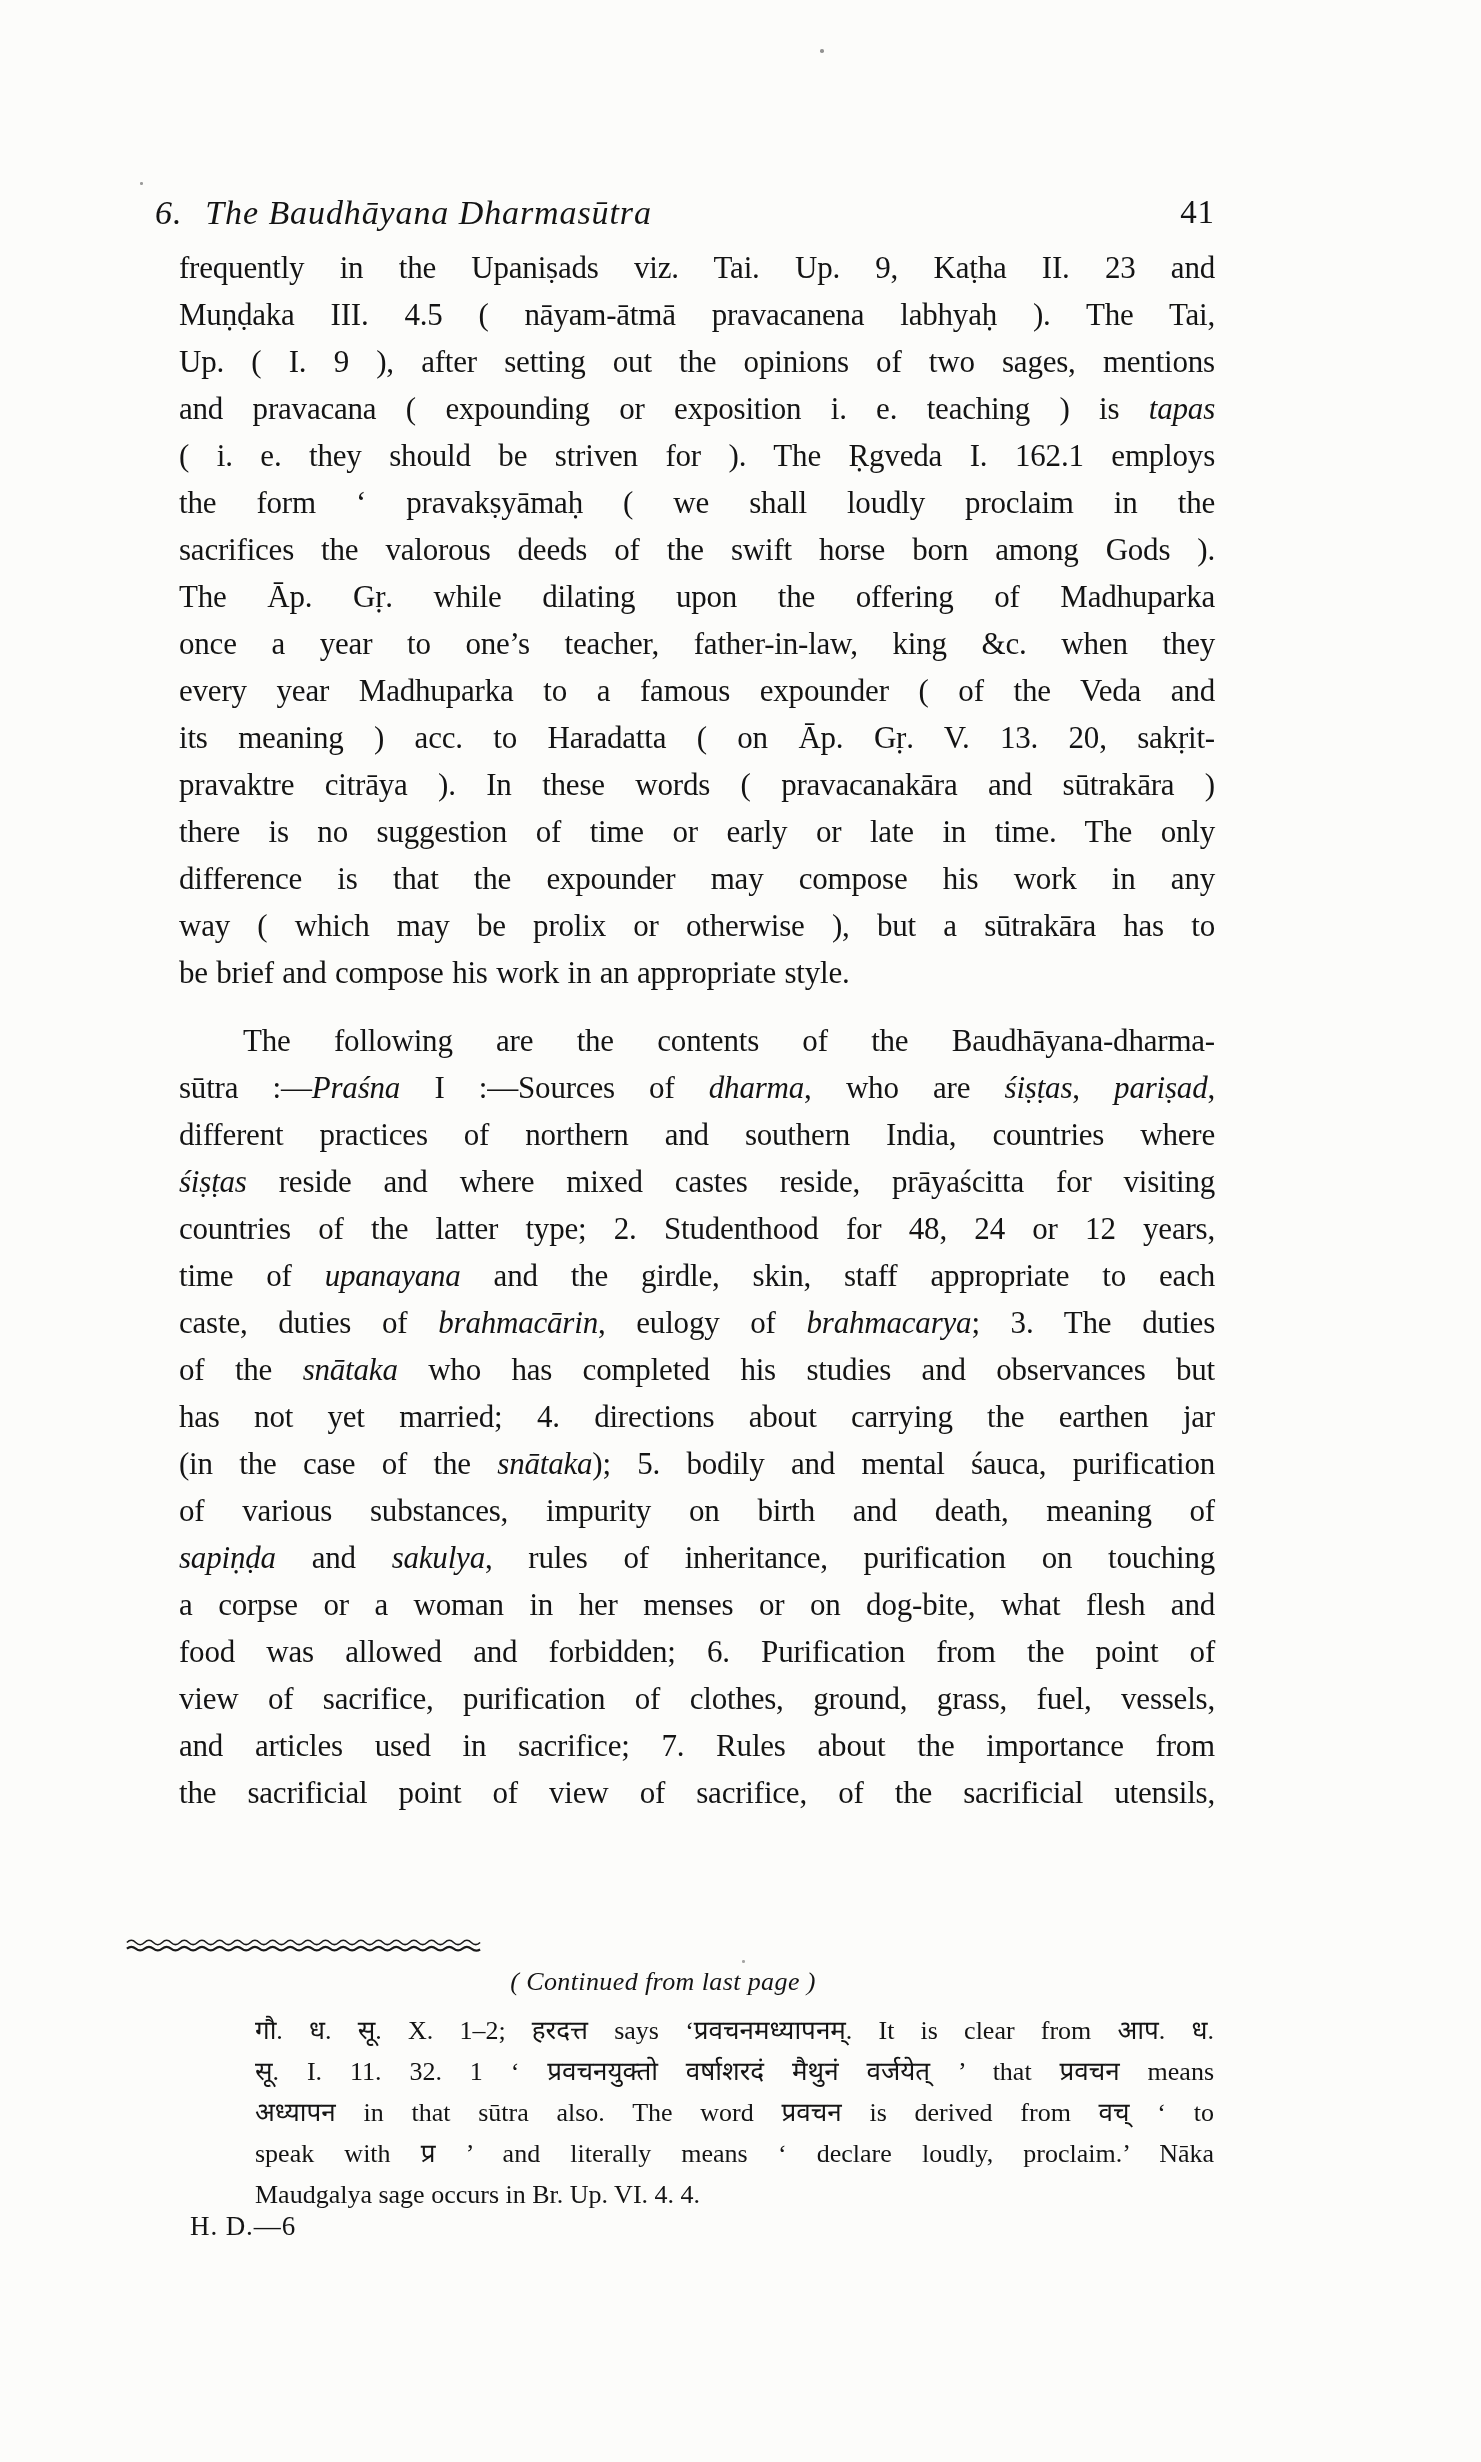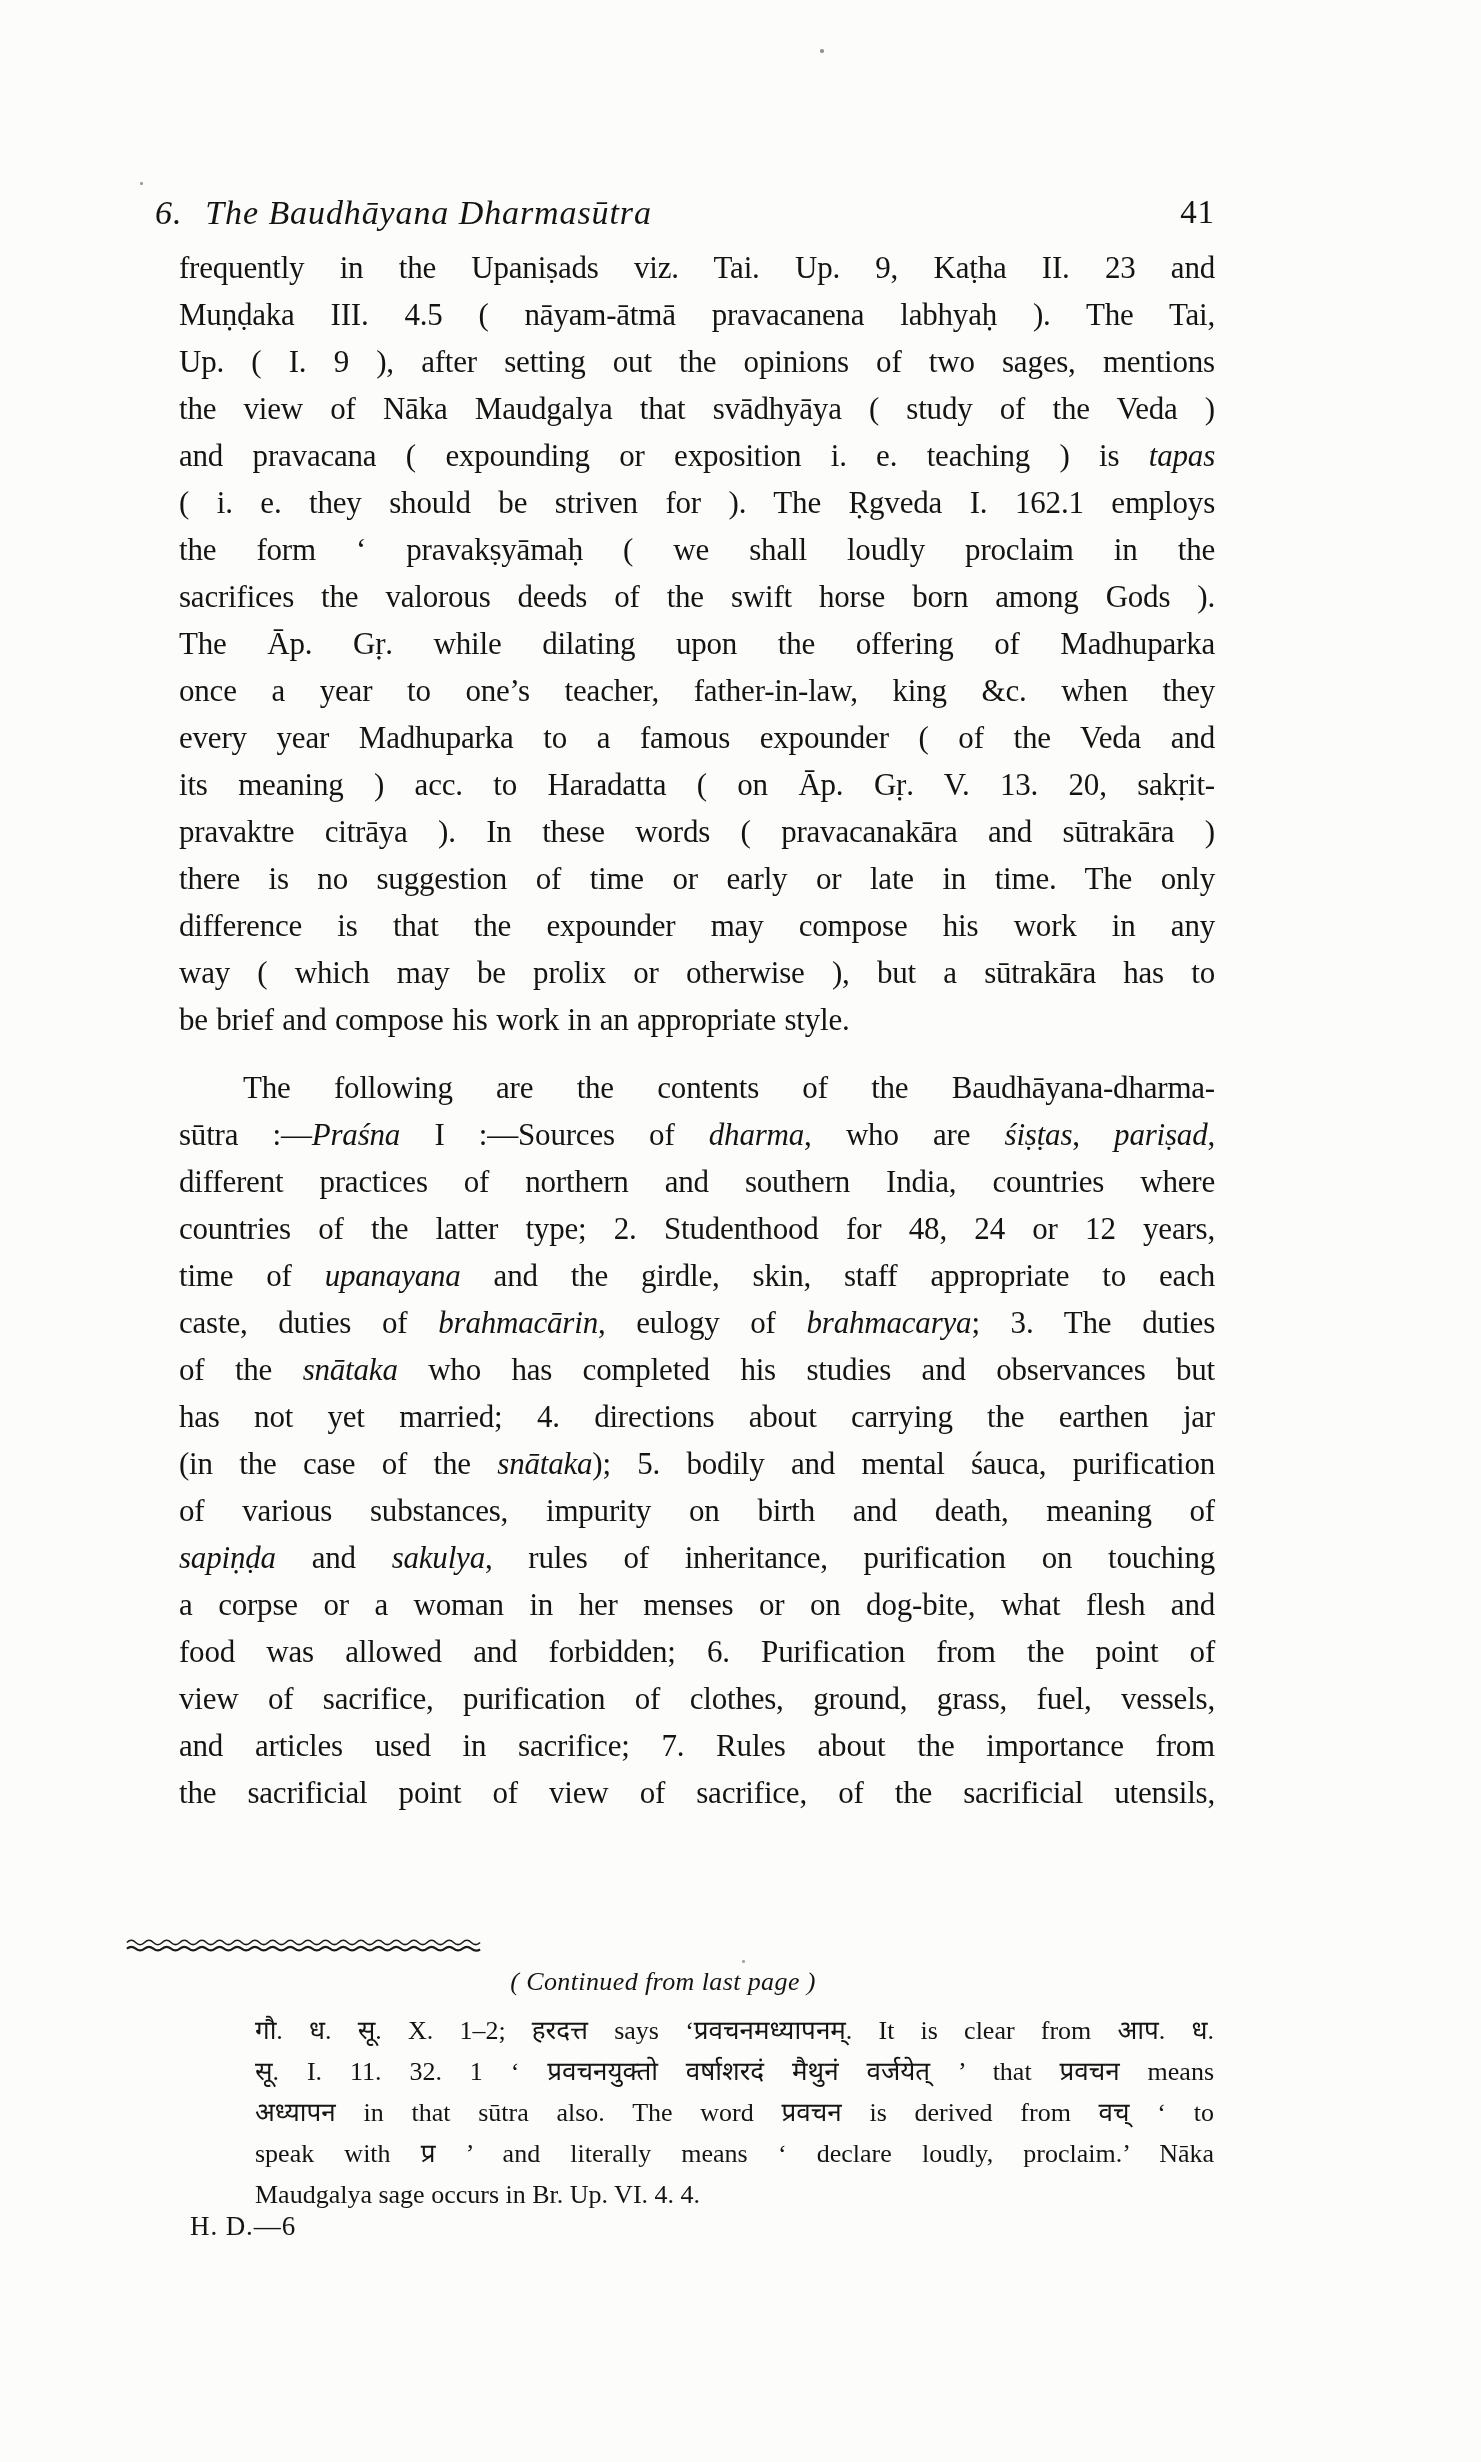--- a/index.html
+++ b/index.html
@@ -74,39 +74,39 @@
       <span class="section-number">6.</span><span>The Baudhāyana Dharmasūtra</span>
     </div>
     <span class="page-number">41</span>
   </div>
 
   <div class="body-block">
     <div class="para">
         <div class="tline tline-first">frequently in the Upaniṣads viz.  Tai. Up. 9, Kaṭha II. 23 and</div>
         <div class="tline">Muṇḍaka III. 4.5 ( nāyam-ātmā pravacanena labhyaḥ ).  The Tai,</div>
         <div class="tline">Up. ( I. 9 ), after setting out the opinions of two sages, mentions</div>
-        <div class="tline">the view of Nāka Maudgalya that svādhyāya ( study of the Veda )</div>
         <div class="tline">and pravacana ( expounding or exposition i. e. teaching ) is <i>tapas</i></div>
         <div class="tline">( i. e. they should be striven for ).  The Ṛgveda I. 162.1 employs</div>
         <div class="tline">the form ‘ pravakṣyāmaḥ ( we shall loudly proclaim in the</div>
         <div class="tline">sacrifices the valorous deeds of the swift horse born among Gods ).</div>
         <div class="tline">The Āp. Gṛ. while dilating upon the offering of Madhuparka</div>
         <div class="tline">once a year to one’s teacher, father-in-law, king &amp;c. when they</div>
         <div class="tline">every year Madhuparka to a famous expounder ( of the Veda and</div>
         <div class="tline">its meaning ) acc. to Haradatta ( on Āp. Gṛ. V. 13. 20, sakṛit-</div>
         <div class="tline">pravaktre citrāya ). In these words ( pravacanakāra and sūtrakāra )</div>
         <div class="tline">there is no suggestion of time or early or late in time.  The only</div>
         <div class="tline">difference is that the expounder may compose his work in any</div>
         <div class="tline">way ( which may be prolix or otherwise ), but a sūtrakāra has to</div>
         <div class="tline tline-last">be brief and compose his work in an appropriate style.</div>
       </div>
     <div class="para para-indent">
         <div class="tline tline-first">The following are the contents of  the Baudhāyana-dharma-</div>
         <div class="tline">sūtra :—<i>Praśna</i> I :—Sources of <i>dharma</i>, who are <i>śiṣṭas</i>, <i>pariṣad</i>,</div>
         <div class="tline">different practices of northern and southern India, countries where</div>
+        <div class="tline"><i>śiṣṭas</i> reside and where mixed castes reside, prāyaścitta for visiting</div>
         <div class="tline">countries of the latter type; 2. Studenthood for 48, 24 or 12 years,</div>
         <div class="tline">time of <i>upanayana</i> and the girdle, skin, staff appropriate to  each</div>
         <div class="tline">caste, duties of <i>brahmacārin</i>, eulogy of <i>brahmacarya</i>;  3. The duties</div>
         <div class="tline">of the <i>snātaka</i> who has completed his studies and observances but</div>
         <div class="tline">has not yet married;  4. directions about carrying the earthen jar</div>
         <div class="tline">(in the case of the <i>snātaka</i>); 5. bodily and mental śauca, purification</div>
         <div class="tline">of various substances, impurity on birth and death,  meaning of</div>
         <div class="tline"><i>sapiṇḍa</i> and <i>sakulya</i>, rules of inheritance, purification on touching</div>
         <div class="tline">a corpse or a woman in her menses or on dog-bite, what flesh and</div>
         <div class="tline">food was allowed and forbidden; 6. Purification from the point of</div>

